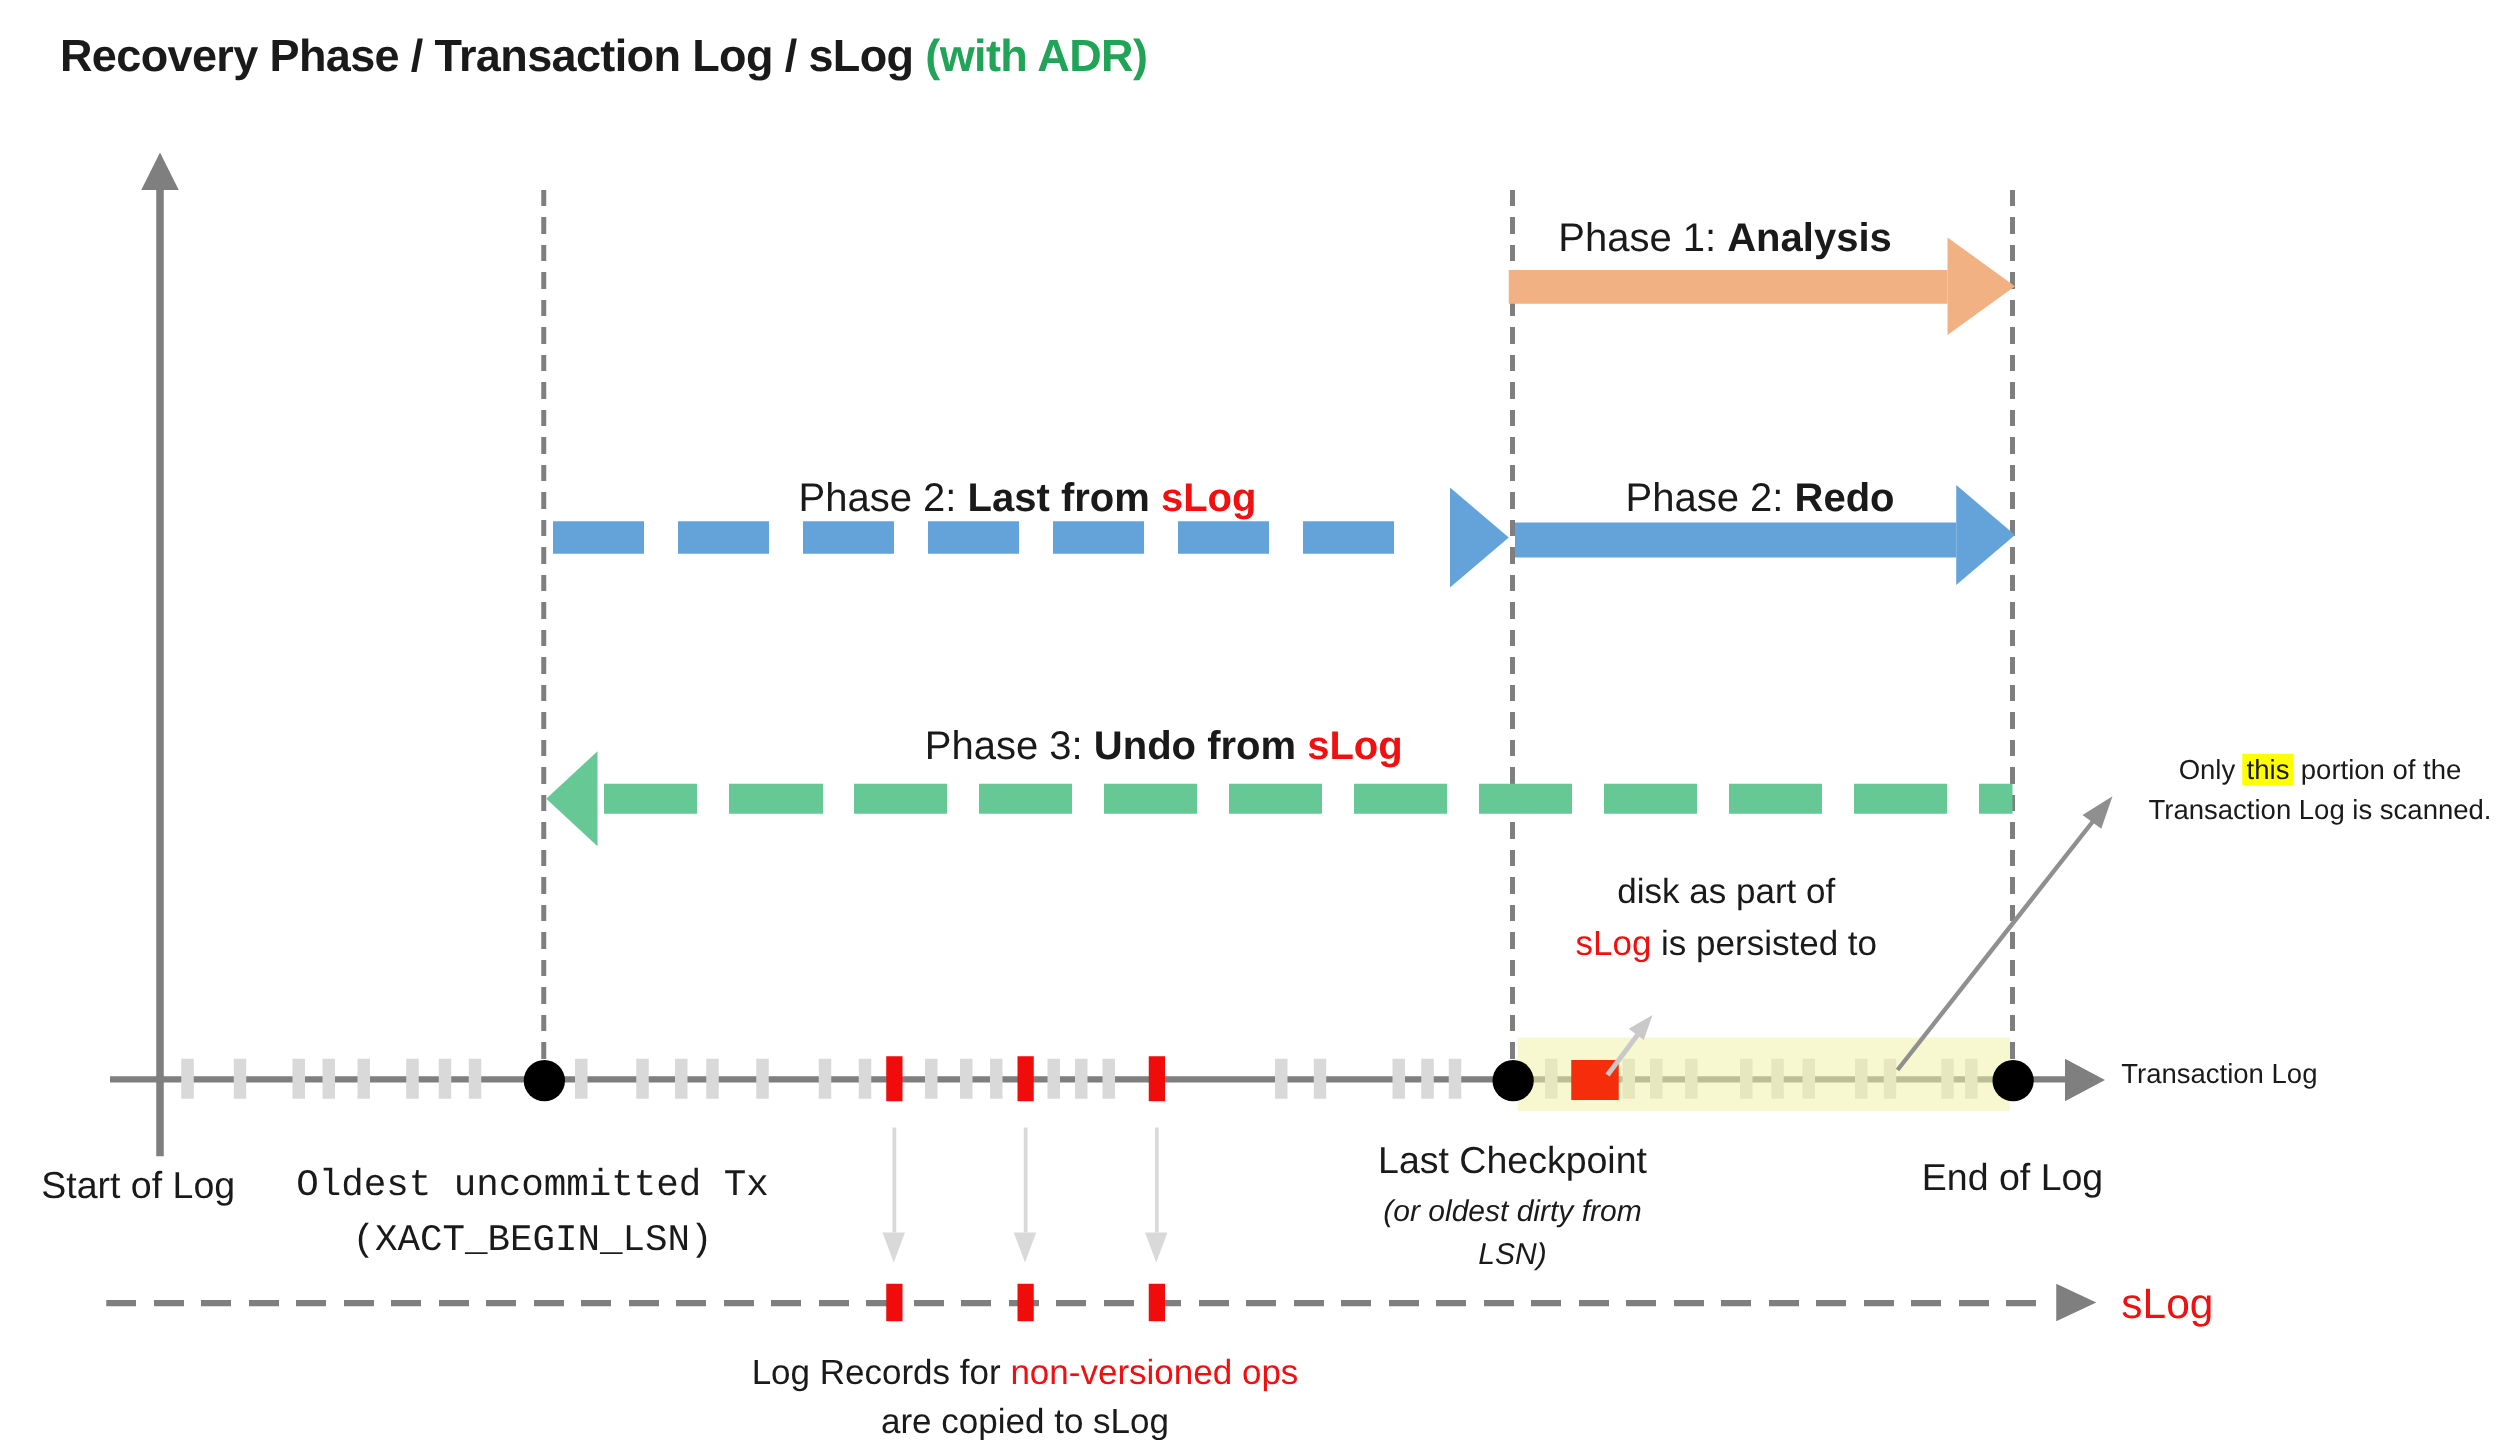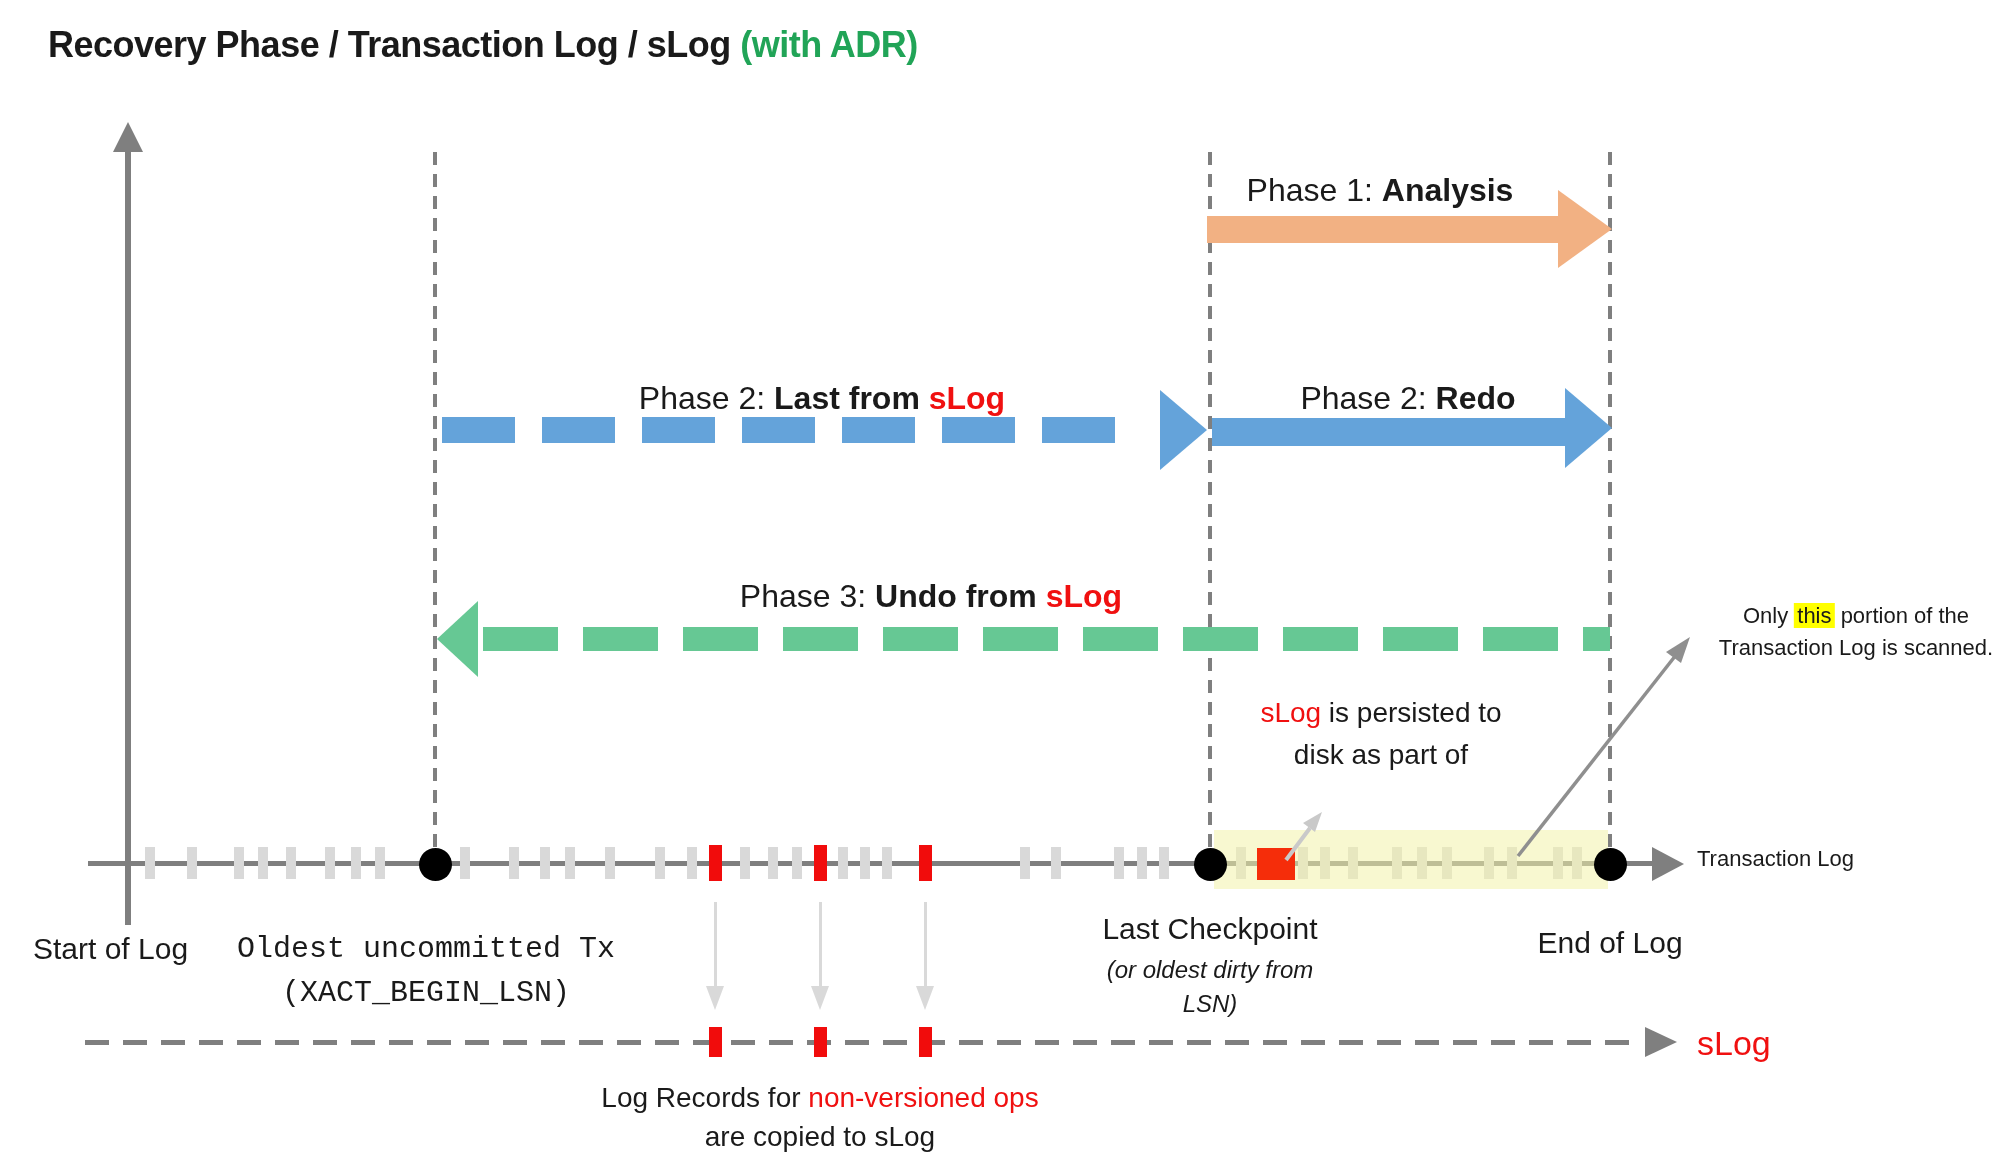--- a/index.html
+++ b/index.html
@@ -110,22 +110,22 @@
   <div class="lbl" style="left:1697px;top:846px;font-size:22px;z-index:7;">Transaction Log</div>
 
   <div class="lbl red" style="left:1697px;top:1024px;font-size:34px;z-index:7;">sLog</div>
 
   <div class="lbl ctr" style="left:1820px;top:600px;font-size:22px;line-height:1.45;z-index:7;margin-left:36px;">
     <div><span>Only </span><span class="hl">this</span><span> portion of the</span></div>
     <div>Transaction Log is scanned.</div>
   </div>
 
   <div class="lbl ctr" style="left:1381px;top:692px;font-size:28px;line-height:1.5;z-index:7;">
+    <div>disk as part of</div>
     <div><span class="red">sLog</span><span> is persisted to</span></div>
-    <div>disk as part of</div>
   </div>
 
   <div class="lbl ctr" style="left:820px;top:1078px;font-size:28px;line-height:1.4;z-index:7;">
     <div><span>Log Records for </span><span class="red">non-versioned ops</span></div>
     <div>are copied to sLog</div>
   </div>
 
 <div class="tick" style="left: 145px;"></div>
     <div class="tick" style="left: 187px;"></div>
     <div class="tick" style="left: 234px;"></div>

